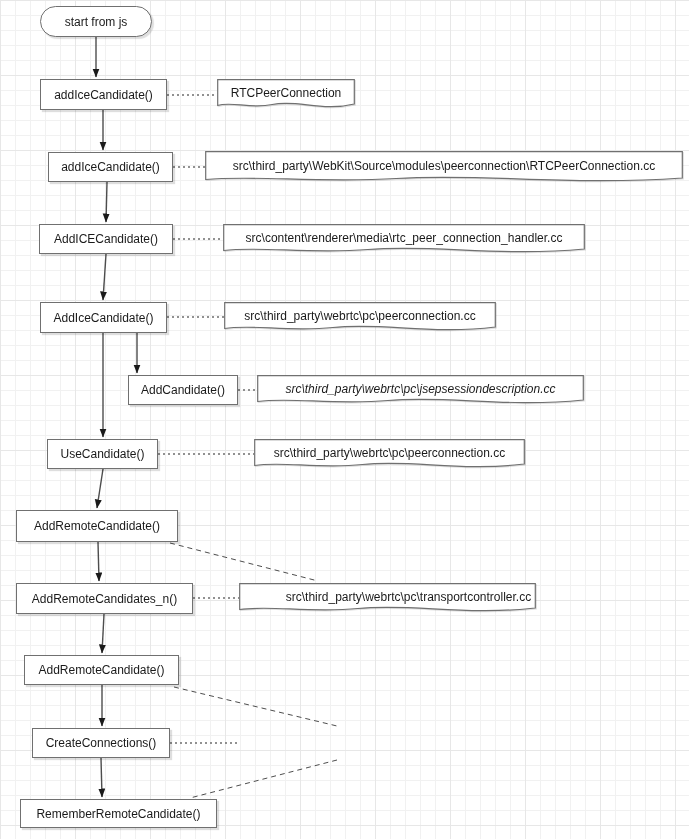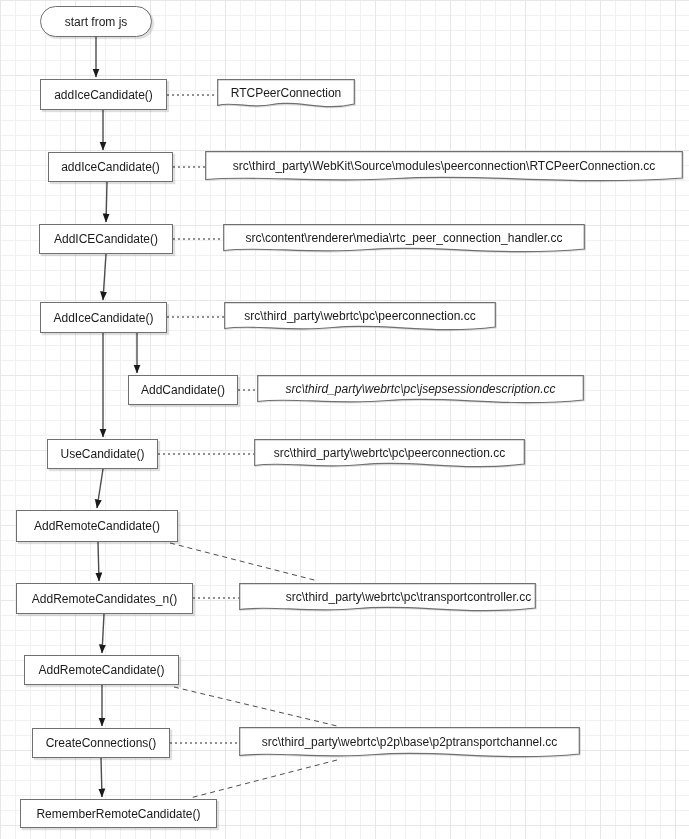--- a/index.html
+++ b/index.html
@@ -133,23 +133,17 @@
           <path d="M0.7,0.7 L296.3,0.7 L296.3,25 C 225.72,33 172.26,20 118.80000000000001,25.5 C 71.28,30 29.700000000000003,22 0.7,26.5 Z" class="note-path"></path>
         </svg>
         <span class="label">src\third_party\webrtc\pc\transportcontroller.cc</span>
       </div>
       <div class="shape rect" style="left: 24px; top: 655px; width: 155px; height: 30px;">
         <span class="label">AddRemoteCandidate()</span>
       </div>
       <div class="shape rect" style="left: 32px; top: 728px; width: 138px; height: 30px;">
         <span class="label">CreateConnections()</span>
       </div>
-      <div class="shape note" style="left: 239px; top: 727px; width: 341px; height: 30px;">
-        <svg width="341" height="38">
-          <path d="M0.7,0.7 L340.3,0.7 L340.3,27 C 259.16,35 197.77999999999997,22 136.4,27.5 C 81.84,32 34.1,24 0.7,28.5 Z" class="note-path"></path>
-        </svg>
-        <span class="label">src\third_party\webrtc\p2p\base\p2ptransportchannel.cc</span>
-      </div>
       <div class="shape rect" style="left: 20px; top: 799px; width: 197px; height: 29px;">
         <span class="label">RememberRemoteCandidate()</span>
       </div>
     </div>
 </div>
 
 </body></html>

